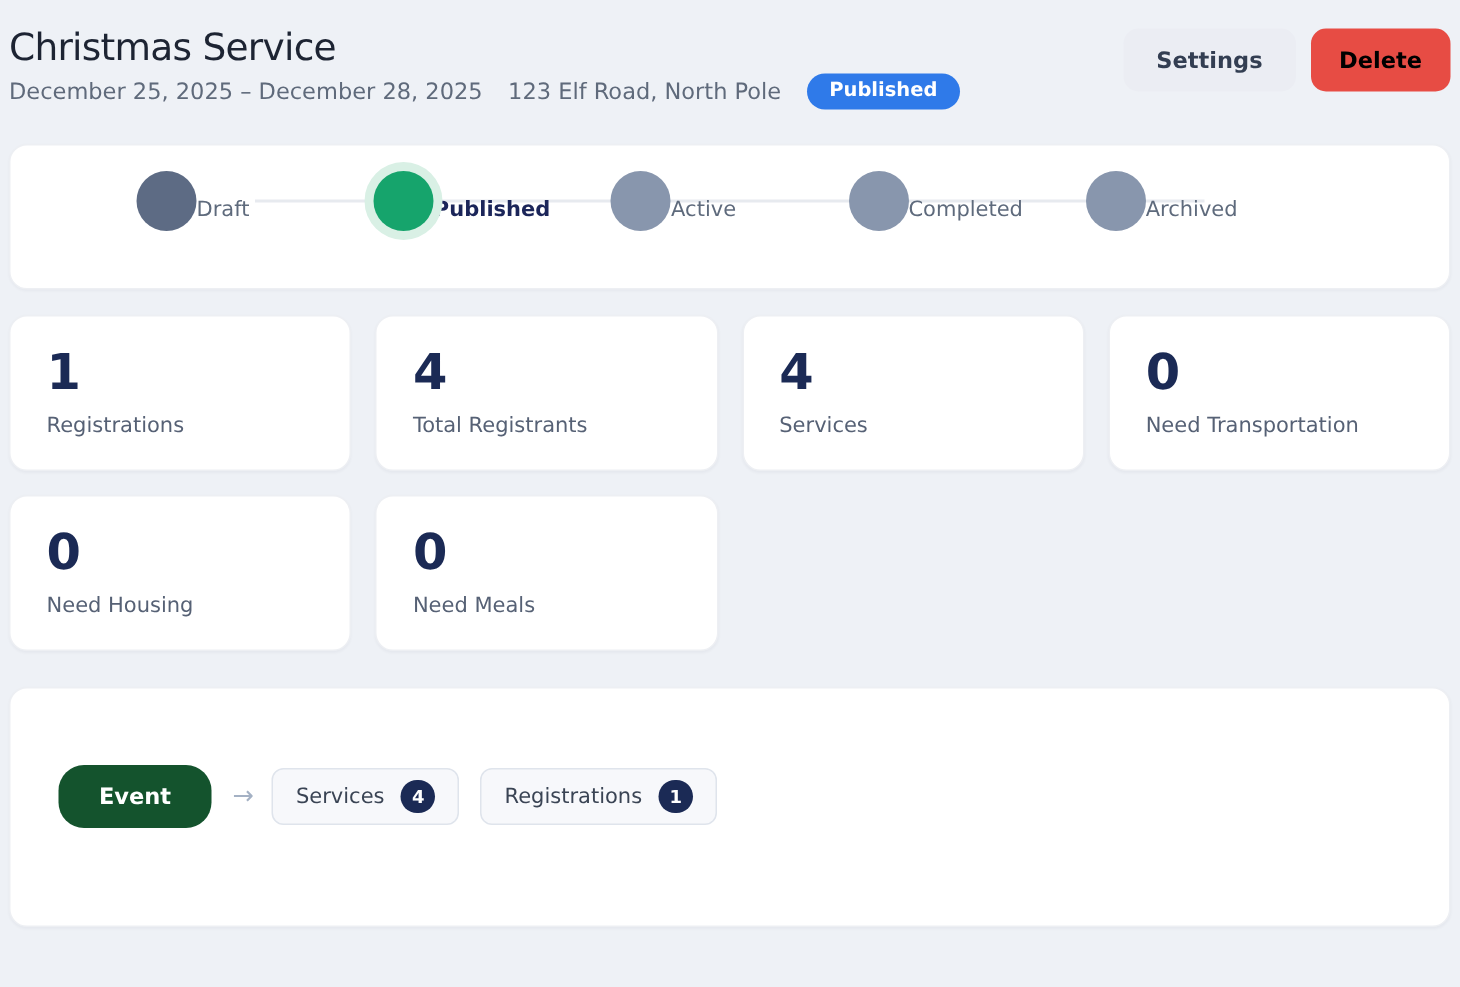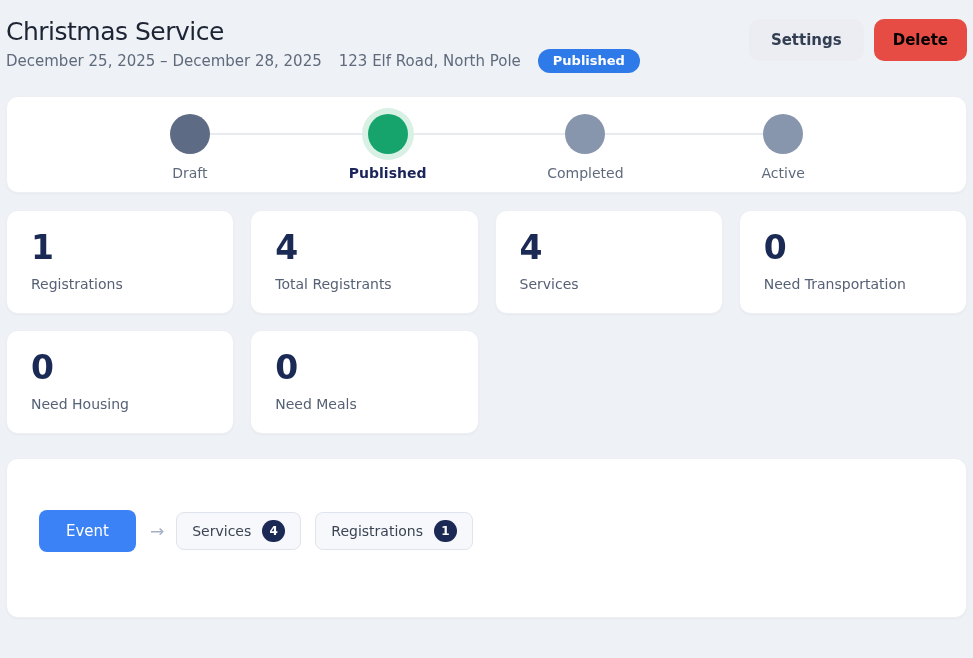--- a/index.html
+++ b/index.html
@@ -60,21 +60,21 @@
     position: absolute;
     top: 19px;
     left: 10%;
     right: 10%;
     height: 2px;
     background: #e7eaef;
   }
   .step {
     flex: 1;
     display: flex;
-    flex-direction: column;
+    flex-direction: row;
     align-items: center;
     position: relative;
   }
   .step-circle {
     width: 40px; height: 40px;
     border-radius: 50%;
     position: relative;
     z-index: 1;
   }
   .step--past    .step-circle { background: #5d6b84; }
@@ -98,27 +98,27 @@
     line-height: 1.0;
   }
   .stat-label { margin-top: 12px; font-size: 14px; color: #566175; }
 
   
   .connections-card { margin-top: 24px; height: 160px; padding: 27px 24px; }
   .connections-title { font-size: 18px; font-weight: 700; color: #1c2433; letter-spacing: -0.2px; }
   .flow-row { display: flex; align-items: center; margin-top: 24px; }
   .event-node {
     border: none;
-    background: #3b82f6;
+    background: #14532d;
     color: #ffffff;
     font-family: inherit;
     font-size: 15px;
-    font-weight: 400;
+    font-weight: 700;
     padding: 12px 27px;
-    border-radius: 8px;
+    border-radius: 17px;
     margin-left: 8px;
     cursor: pointer;
   }
   .flow-arrow { color: #a4b1c4; font-size: 17px; margin: 0 12px 0 14px; }
   .chip {
     display: flex;
     align-items: center;
     gap: 11px;
     background: #f7f8fb;
     border: 1px solid #dfe4ec;
@@ -168,25 +168,29 @@
       <div class="step step--past">
         <span class="step-circle"></span>
         <span class="step-label">Draft</span>
       </div>
       <div class="step step--current">
         <span class="step-circle"></span>
         <span class="step-label">Published</span>
       </div>
       <div class="step step--future">
         <span class="step-circle"></span>
+        <span class="step-label">Active</span>
+      </div>
+      <div class="step step--future">
+        <span class="step-circle"></span>
         <span class="step-label">Completed</span>
       </div>
       <div class="step step--future">
         <span class="step-circle"></span>
-        <span class="step-label">Active</span>
+        <span class="step-label">Archived</span>
       </div>
     </div>
   </div>
 
   <div class="stats-grid">
     <div class="card stat-card">
       <div class="stat-value">1</div>
       <div class="stat-label">Registrations</div>
     </div>
     <div class="card stat-card">

